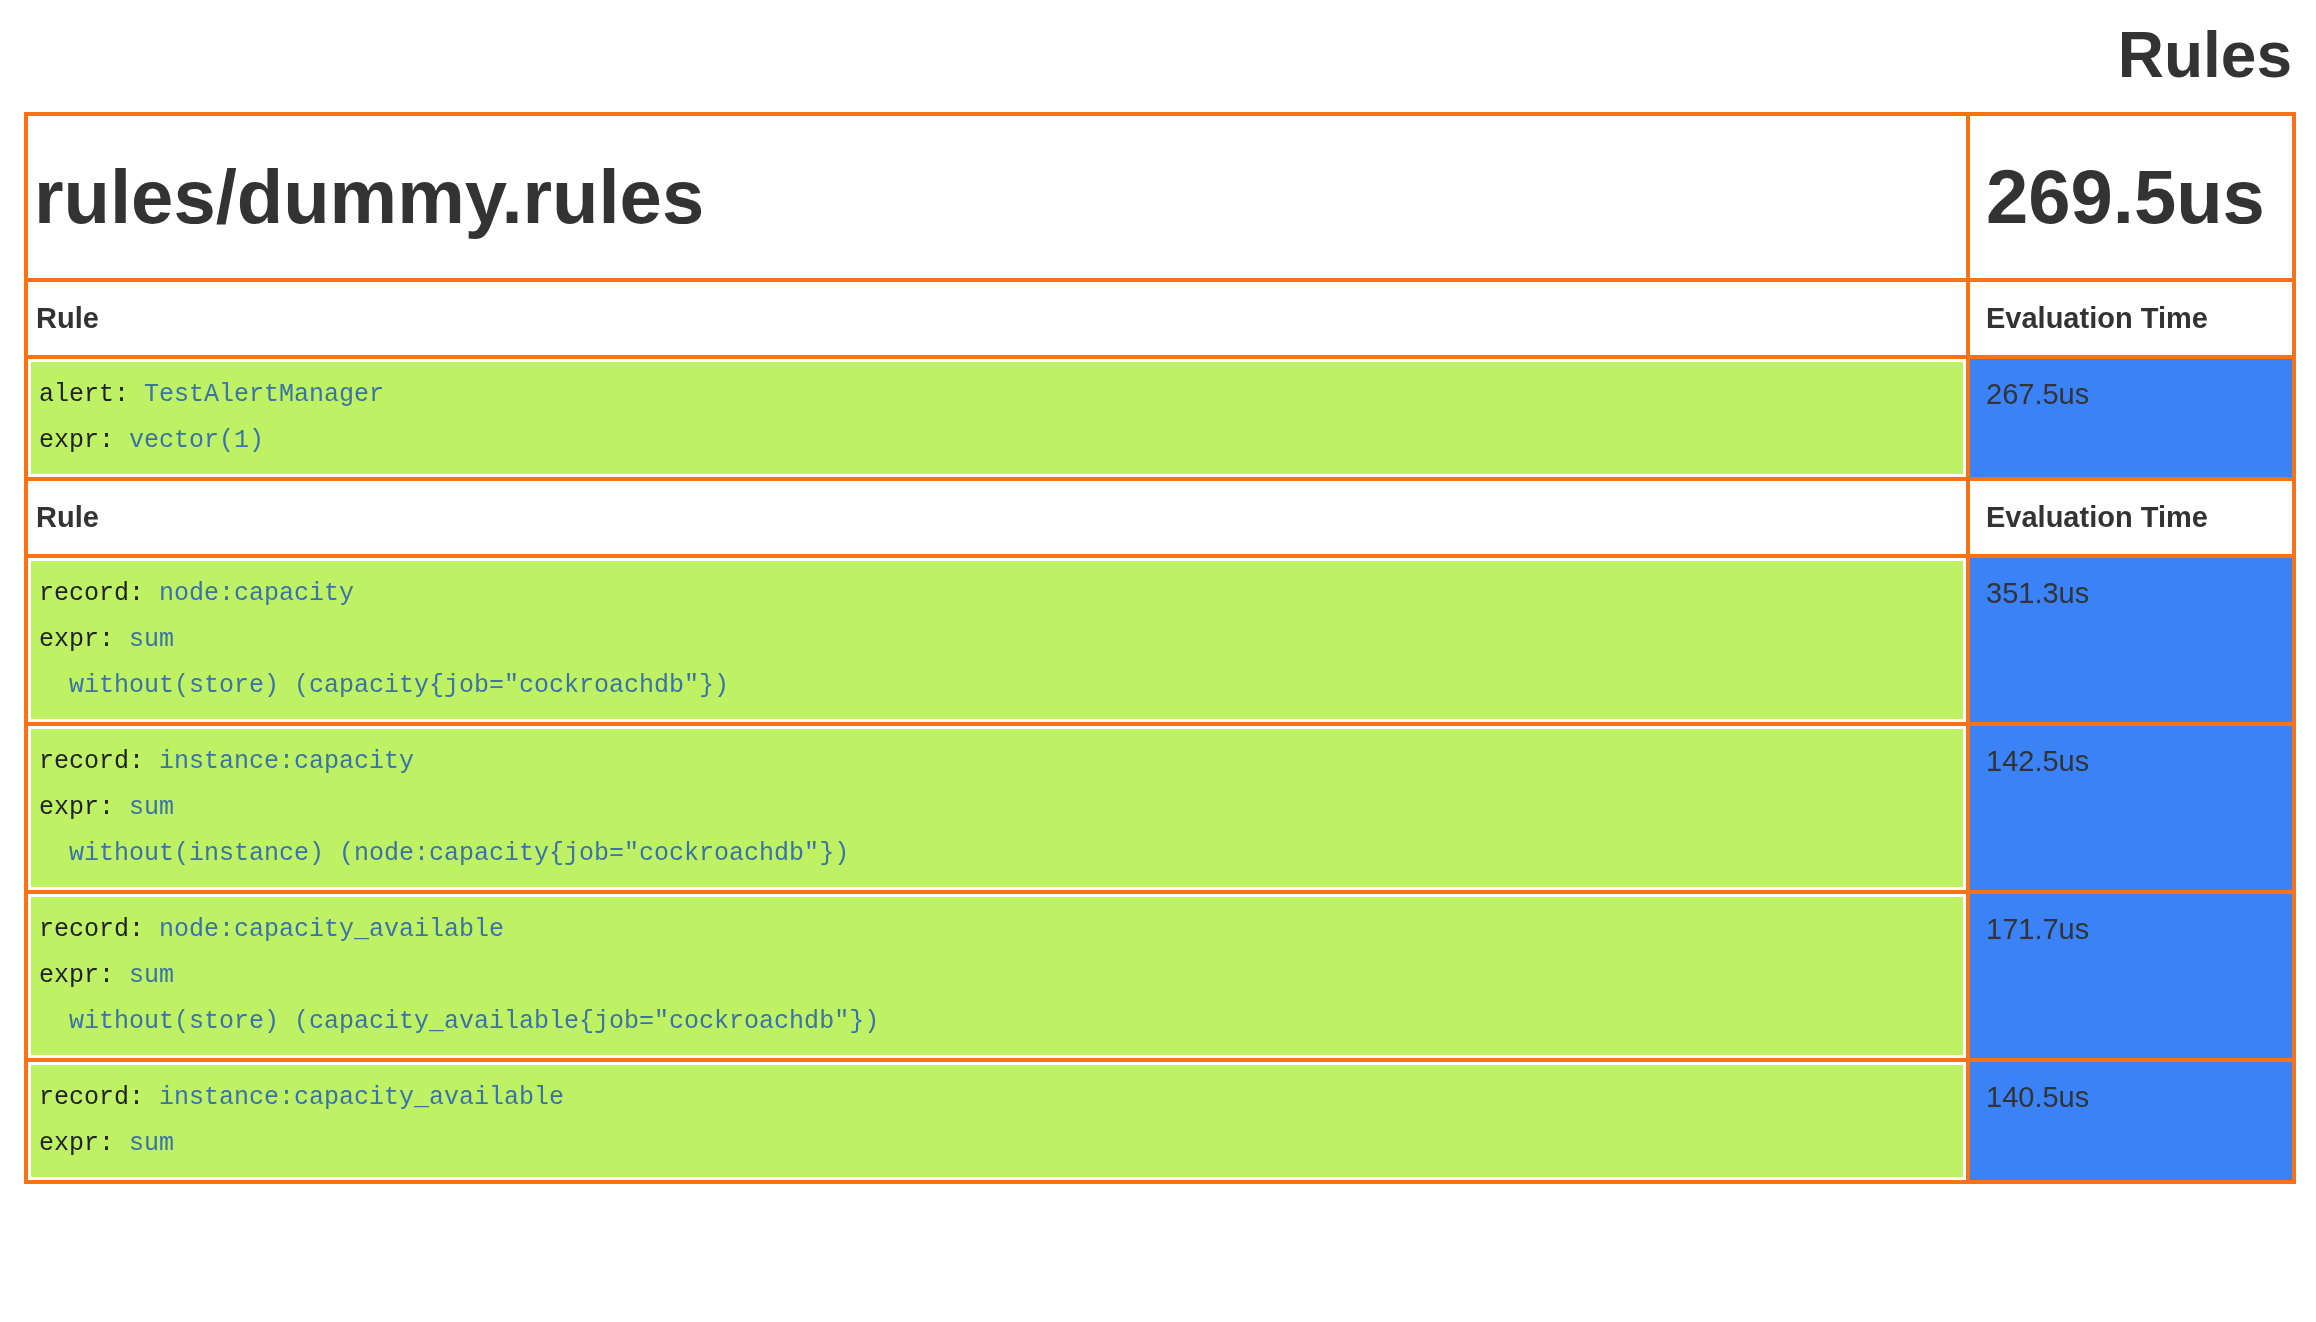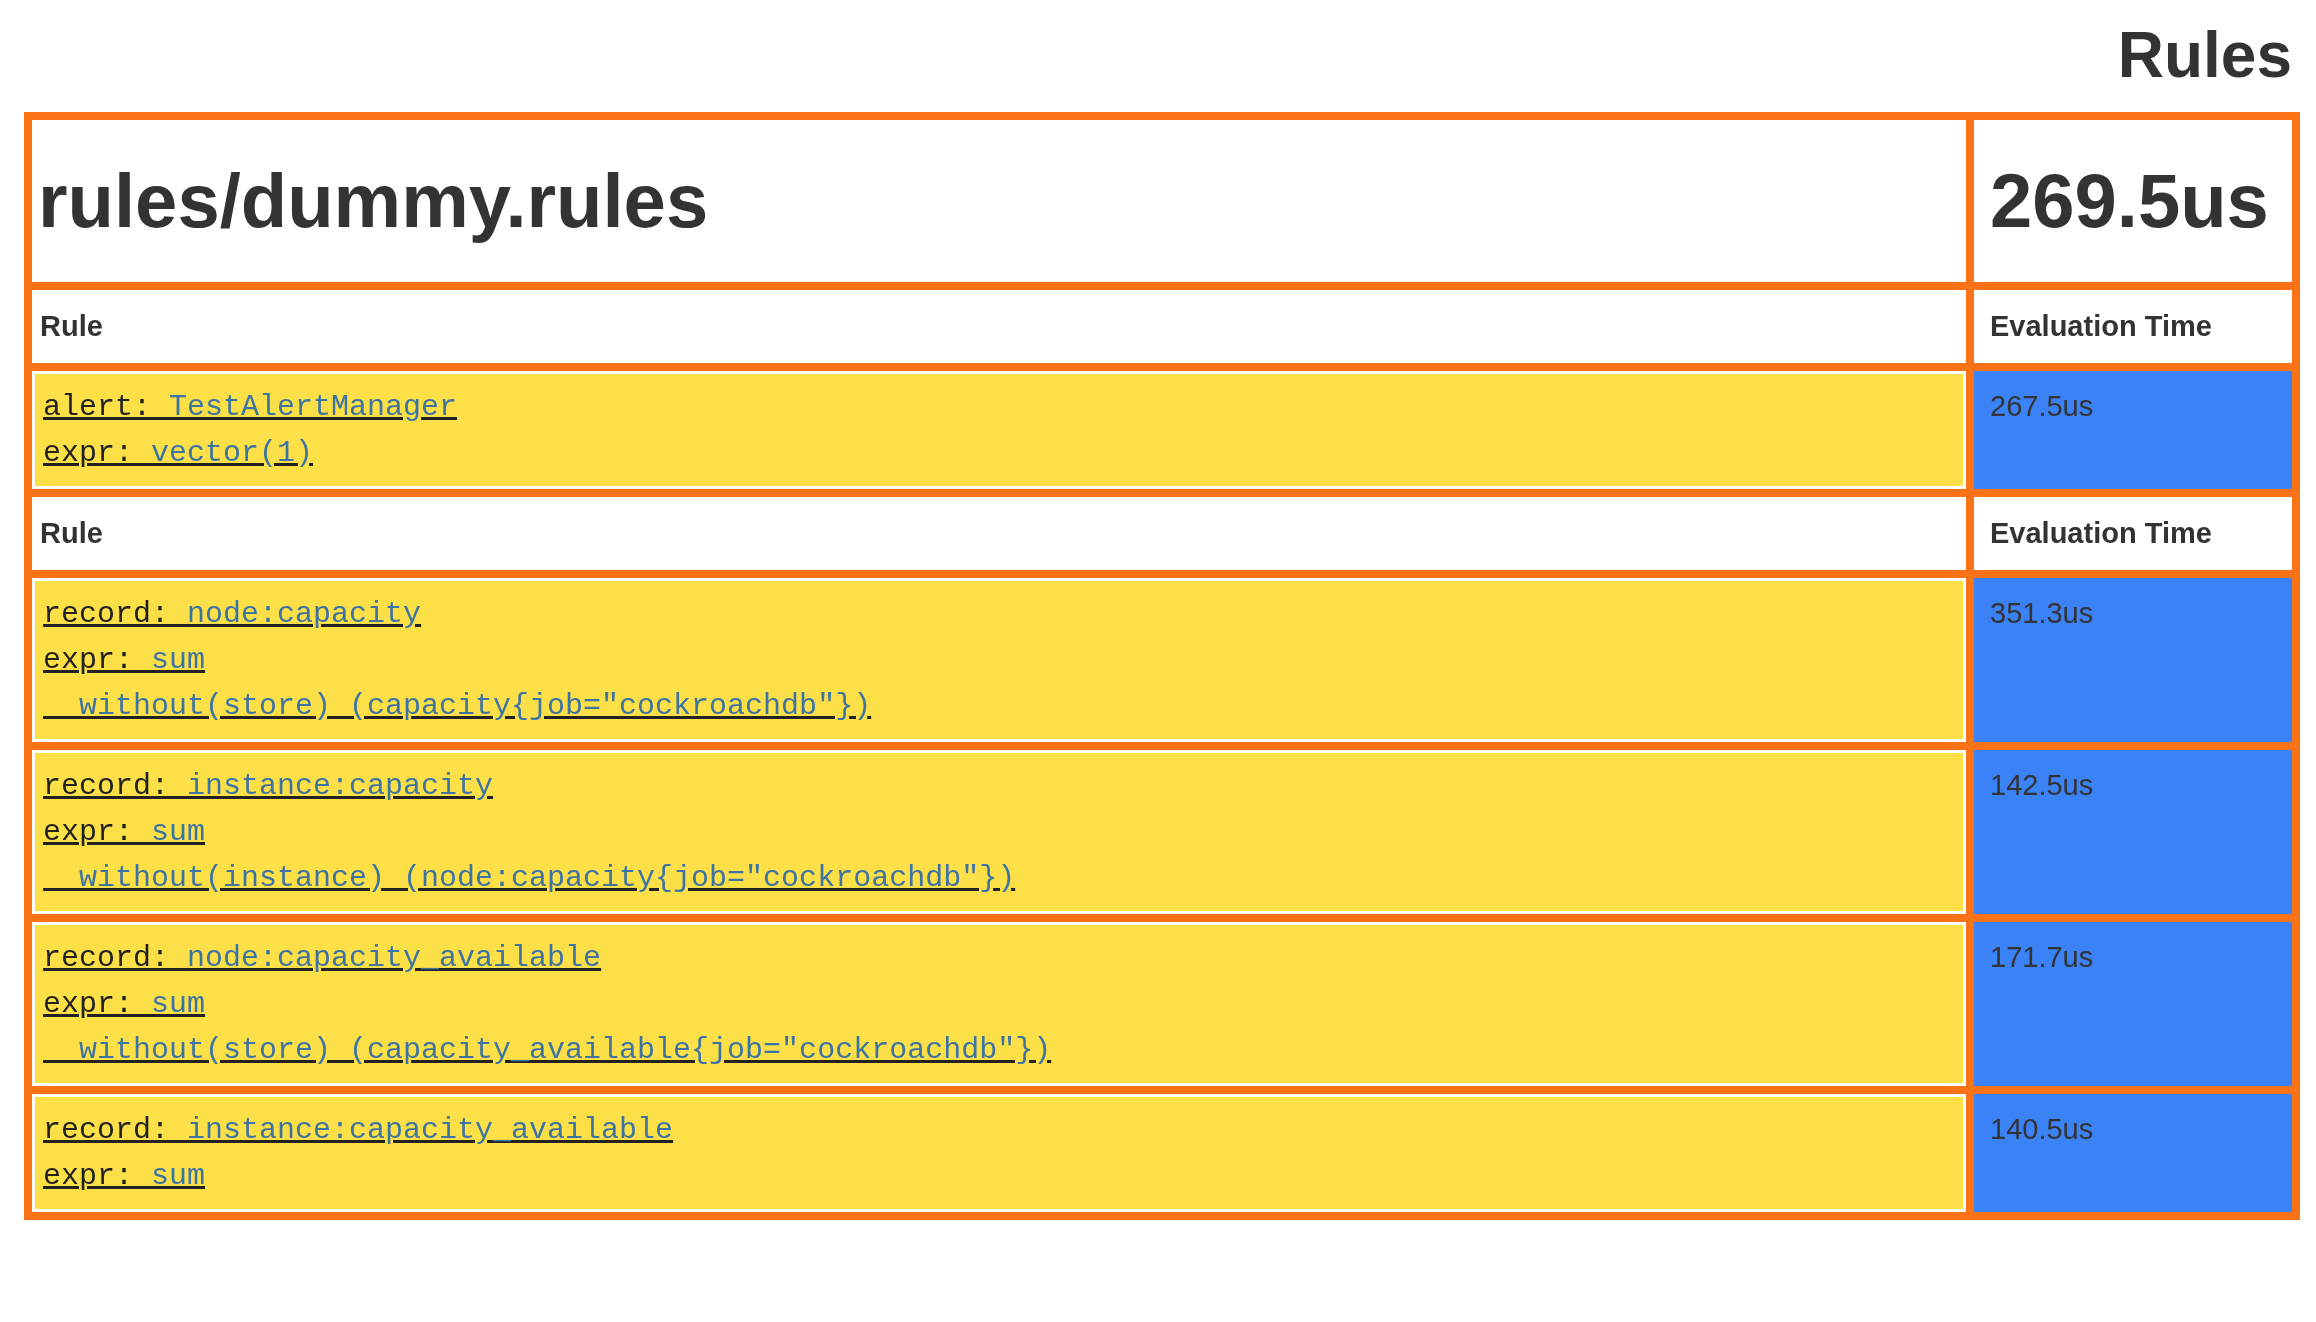--- a/index.html
+++ b/index.html
@@ -26,21 +26,21 @@
   }
   table.rules-table {
     width: 2268px;
     border-collapse: collapse;
     table-layout: fixed;
   }
   table.rules-table col.col-rule  { width: 1942px; }
   table.rules-table col.col-time  { width: 326px; }
   table.rules-table th,
   table.rules-table td {
-    border: 8px solid #f97316;
+    border: 4px solid #f97316;
     vertical-align: top;
     text-align: left;
   }
   
   td.group-name-cell { padding: 0 6px; }
   td.group-time-cell { padding: 0 16px; }
   h2.group-heading {
     font-size: 76px;
     line-height: 86px;
     font-weight: bold;
@@ -58,27 +58,26 @@
     color: #333333;
   }
   th.col-header.time { padding-left: 16px; margin-top: 40px; }
   
   td.rule-cell {
     padding: 3px;
     background: #ffffff;
   }
   .rule-pre {
     margin: 0;
-    background: #fde047;
+    background: #bef264;
     padding: 10px 8px;
     font-family: "Liberation Mono", monospace;
-    font-size: 30px;
+    font-size: 25px;
     line-height: 46px;
     color: #222222;
-    text-decoration: underline;
   }
   .code-line { white-space: pre; }
   .code-label { color: #222222; white-space: pre; }
   a.rule-link {
     color: #3c73a5;
     text-decoration: none;
     white-space: pre;
     cursor: pointer;
   }
   td.time-cell {

